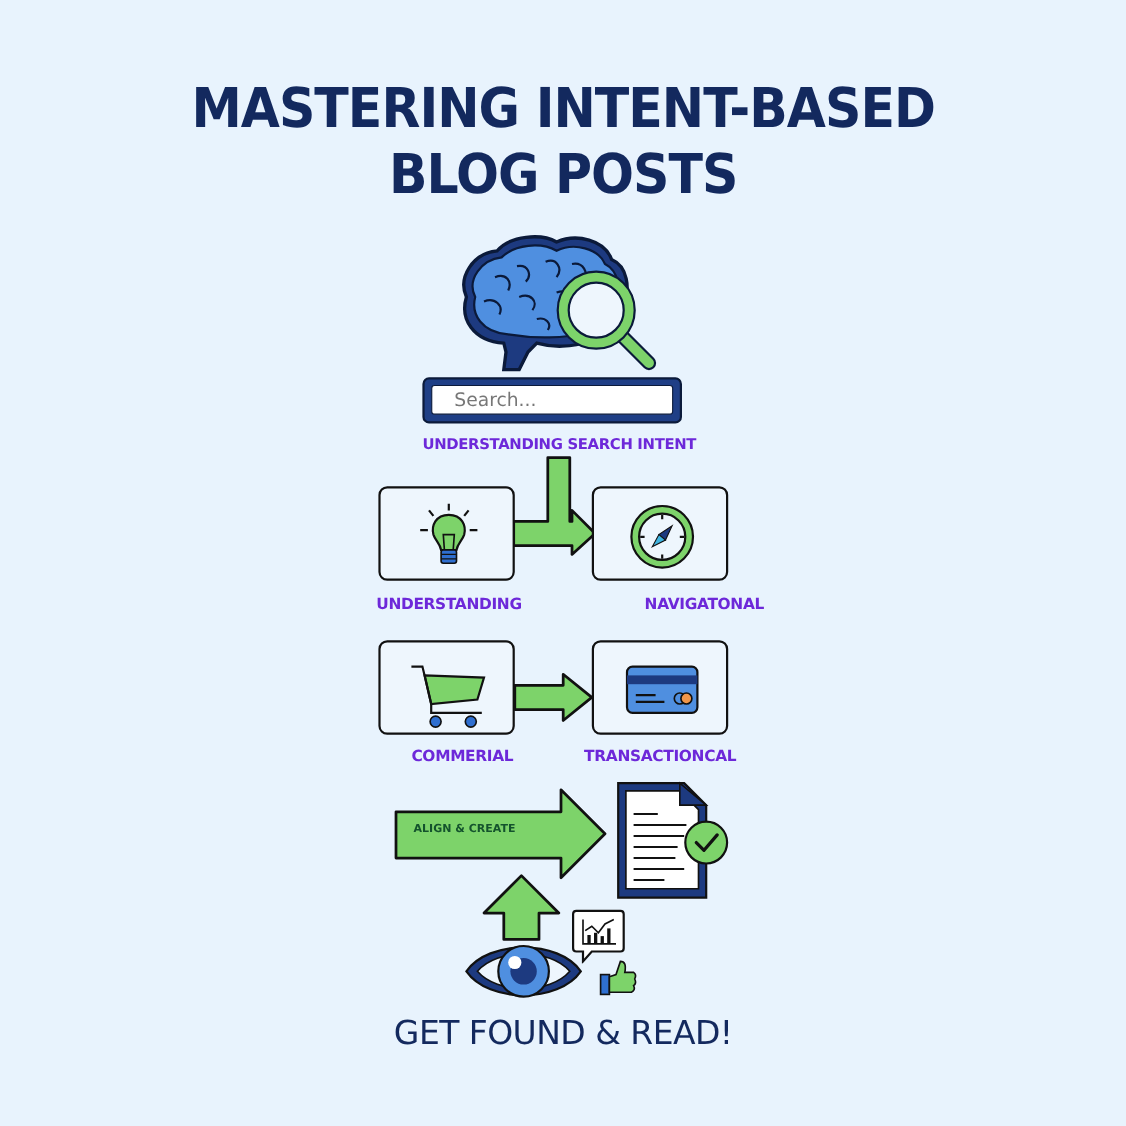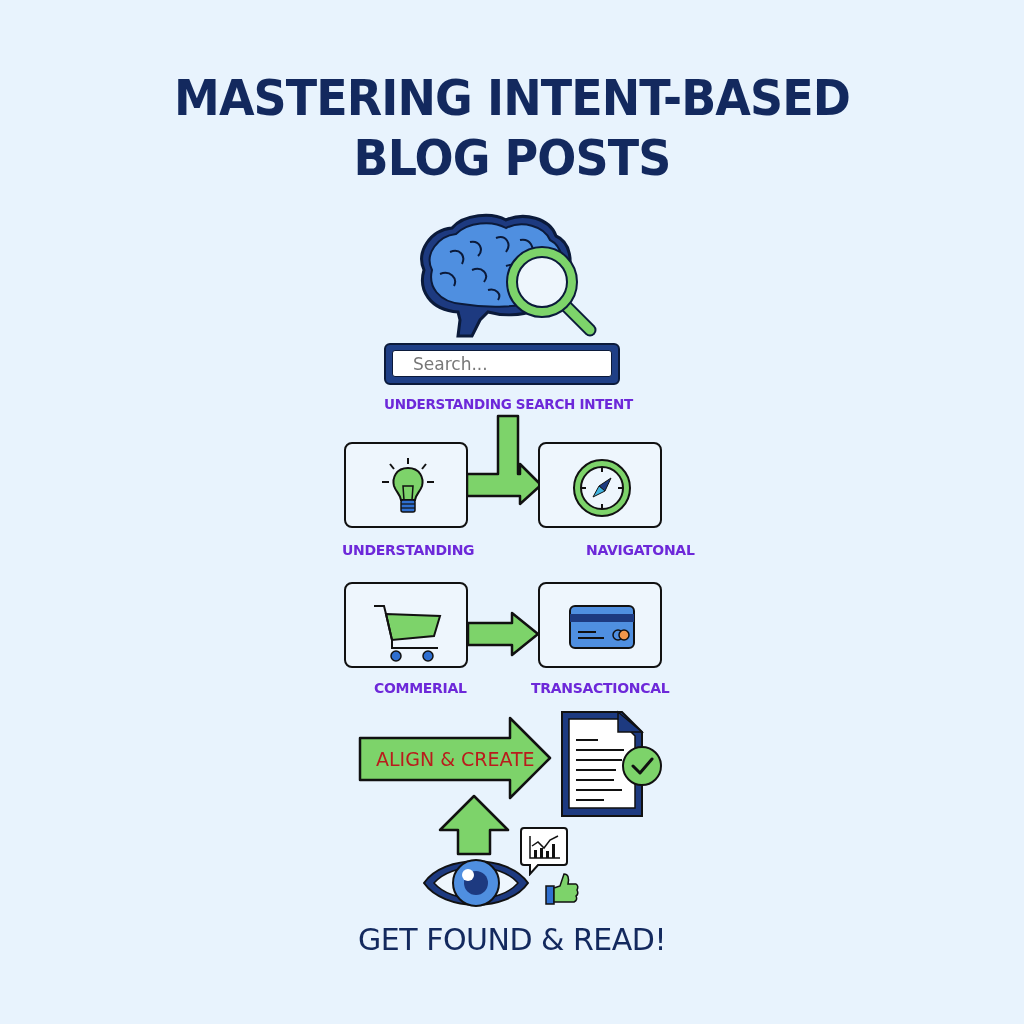--- a/index.html
+++ b/index.html
@@ -27,21 +27,21 @@
   .searchbox {
     position:absolute; left:384px; top:343px; width:236px; height:42px;
     background:#1f3f86; border:2px solid #0b1a3a; border-radius:6px; box-sizing:border-box;
   }
   .searchbox .inner {
     position:absolute; left:6px; top:5px; right:6px; bottom:6px;
     background:#fff; border:1.5px solid #0b1a3a; border-radius:3px;
     font-size:17px; color:#777; padding-left:20px; line-height:26px;
   }
   .arrow-label {
-    position:absolute; font-weight:normal; font-size:19px; color:#b91c1c; white-space:nowrap;
+    position:absolute; font-weight:bold; font-size:10px; color:#14532d; white-space:nowrap;
   }
   .final {
     position:absolute; left:0; width:1024px; text-align:center; top:922px;
     font-weight:normal; font-size:30px; color:#13295e; letter-spacing:-0.5px;
   }
 </style>
 </head>
 <body>
 
 <div class="title" style="top:68px;">MASTERING INTENT-BASED</div>

